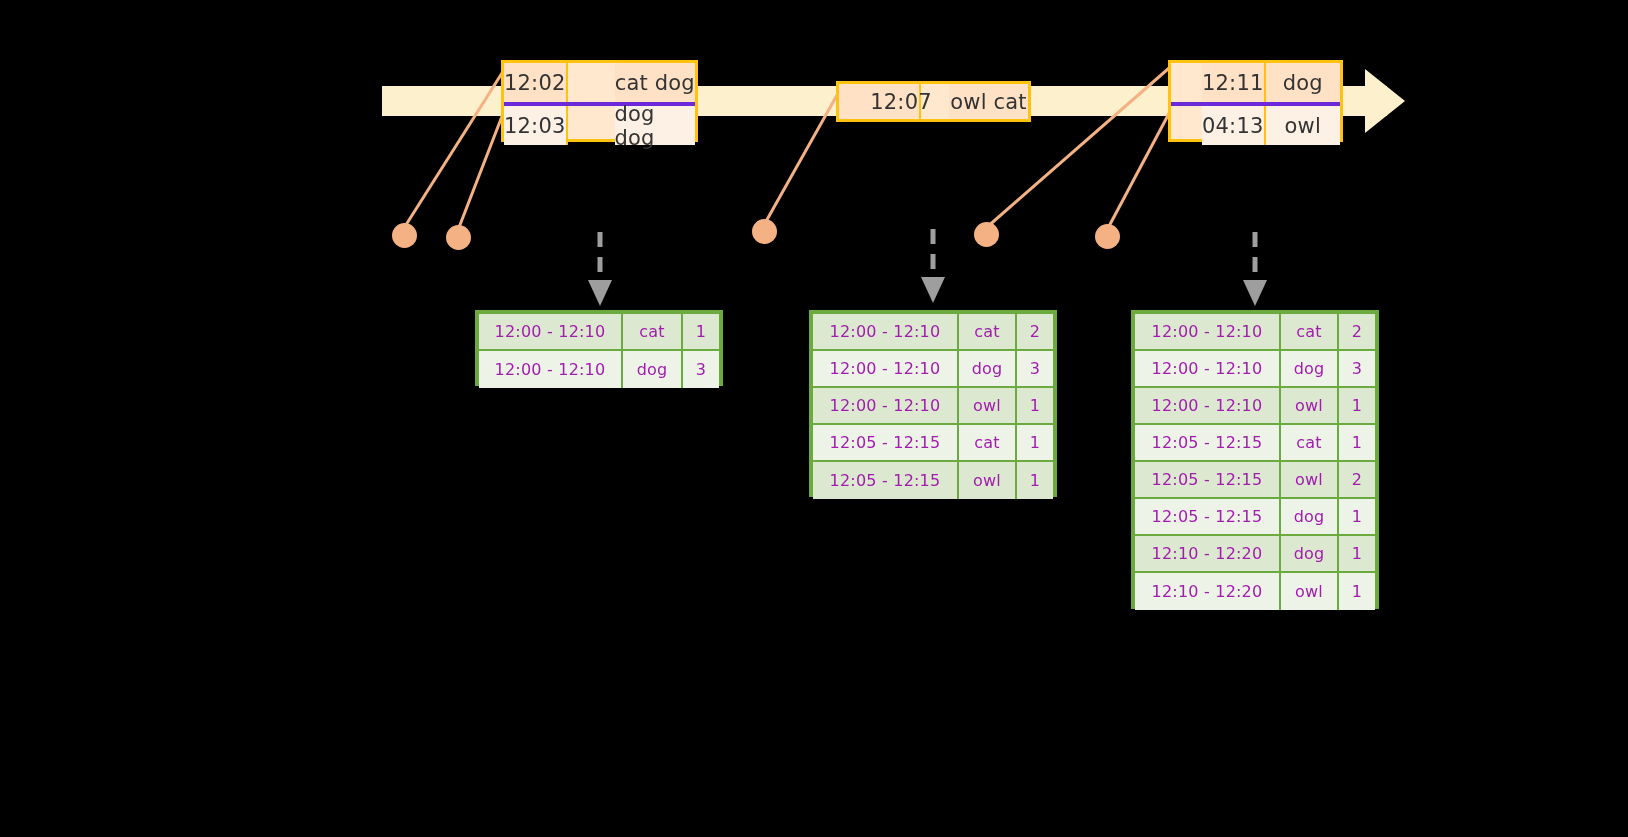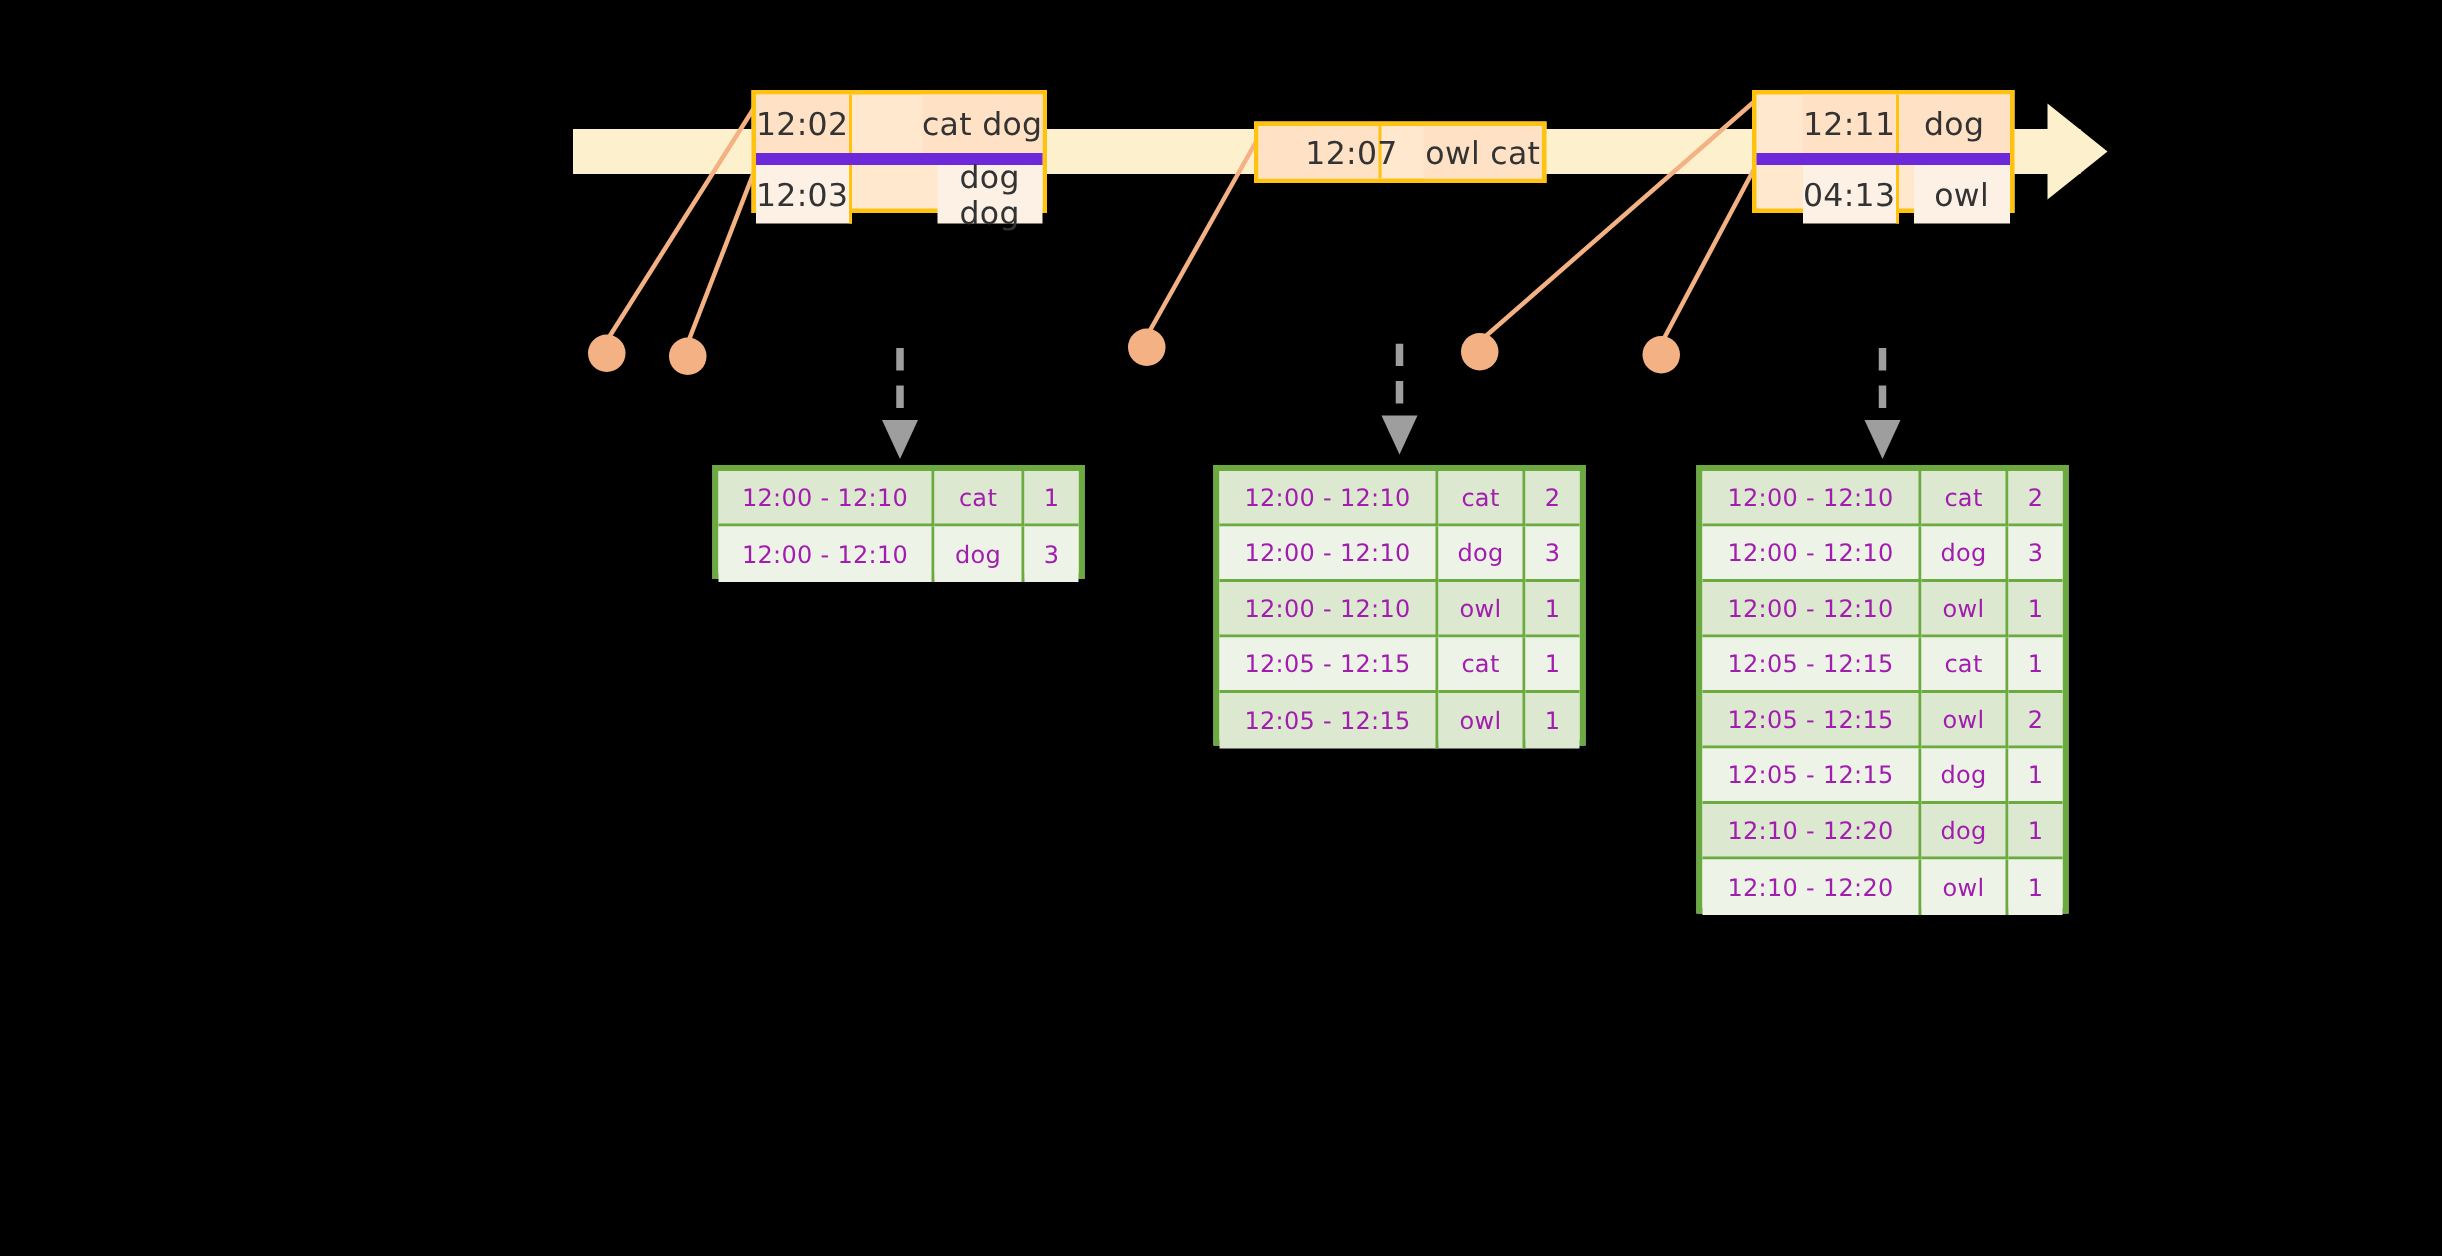--- a/index.html
+++ b/index.html
@@ -13,21 +13,20 @@
     position: relative;
     overflow: hidden;
     font-family: "DejaVu Sans", sans-serif;
   }
   #stage {
     position: absolute;
     left: 0; top: 0;
     width: 1628px;
     height: 633px;
     background: #000000;
-    text-align: center;
   }
 
   
   .timeline-bar {
     position: absolute;
     left: 382px;
     top: 86px;
     width: 1005px;
     height: 30px;
     background: #fcf0cd;
@@ -47,22 +46,21 @@
     position: absolute;
     border: 3px solid #ffc20e;
     box-sizing: border-box;
     background: #ffe8cd;
   }
   .event-row {
     display: flex;
     box-sizing: border-box;
   }
   .event-row + .event-row {
-    border-top: 8px solid #6d28d9;
-    gap: 10px;
+    border-top: 4px solid #6d28d9;
   }
   .ev-time, .ev-words {
     box-sizing: border-box;
     display: flex;
     align-items: center;
     justify-content: center;
     color: #333333;
     font-size: 21px;
     height: 39px;
     letter-spacing: 0.2px;

